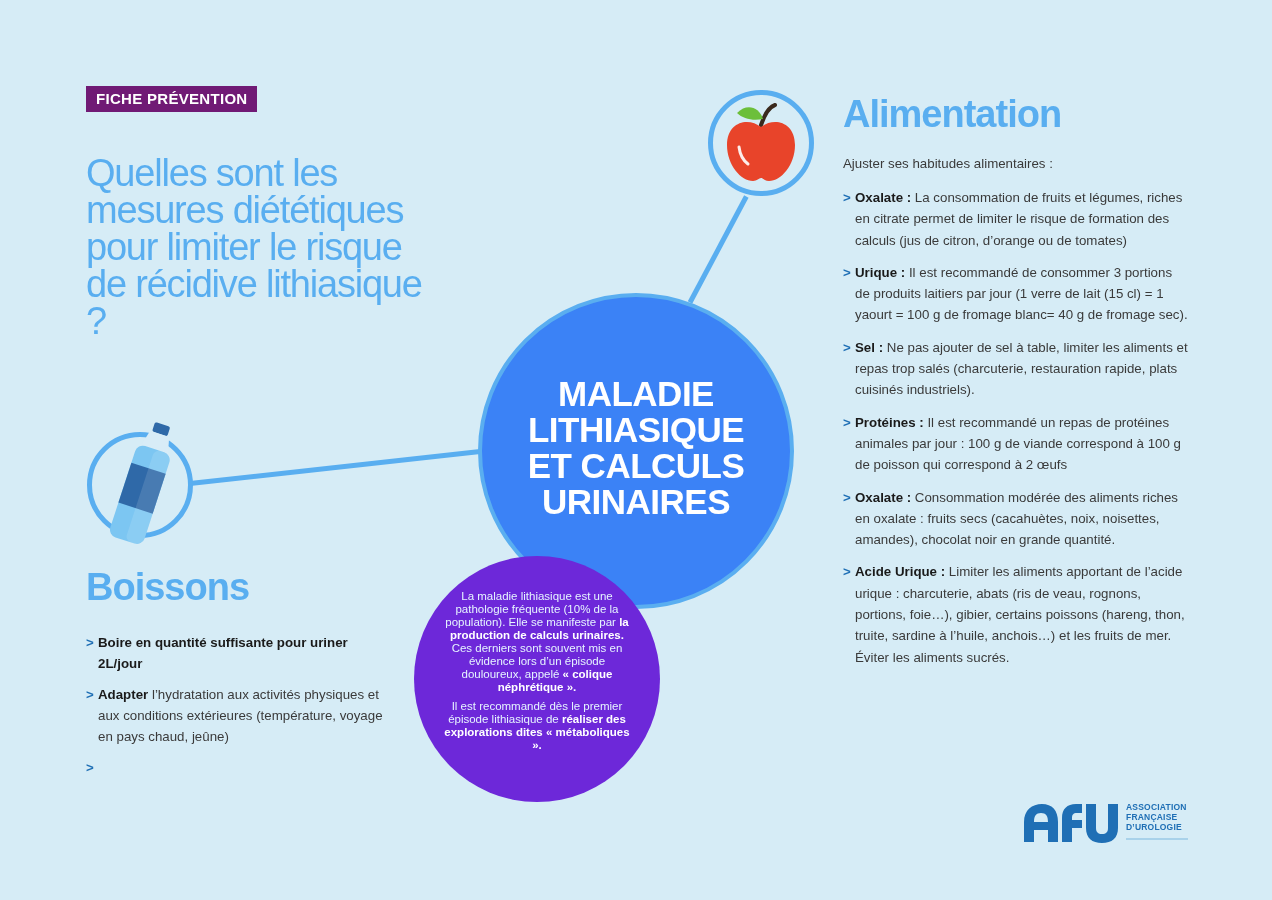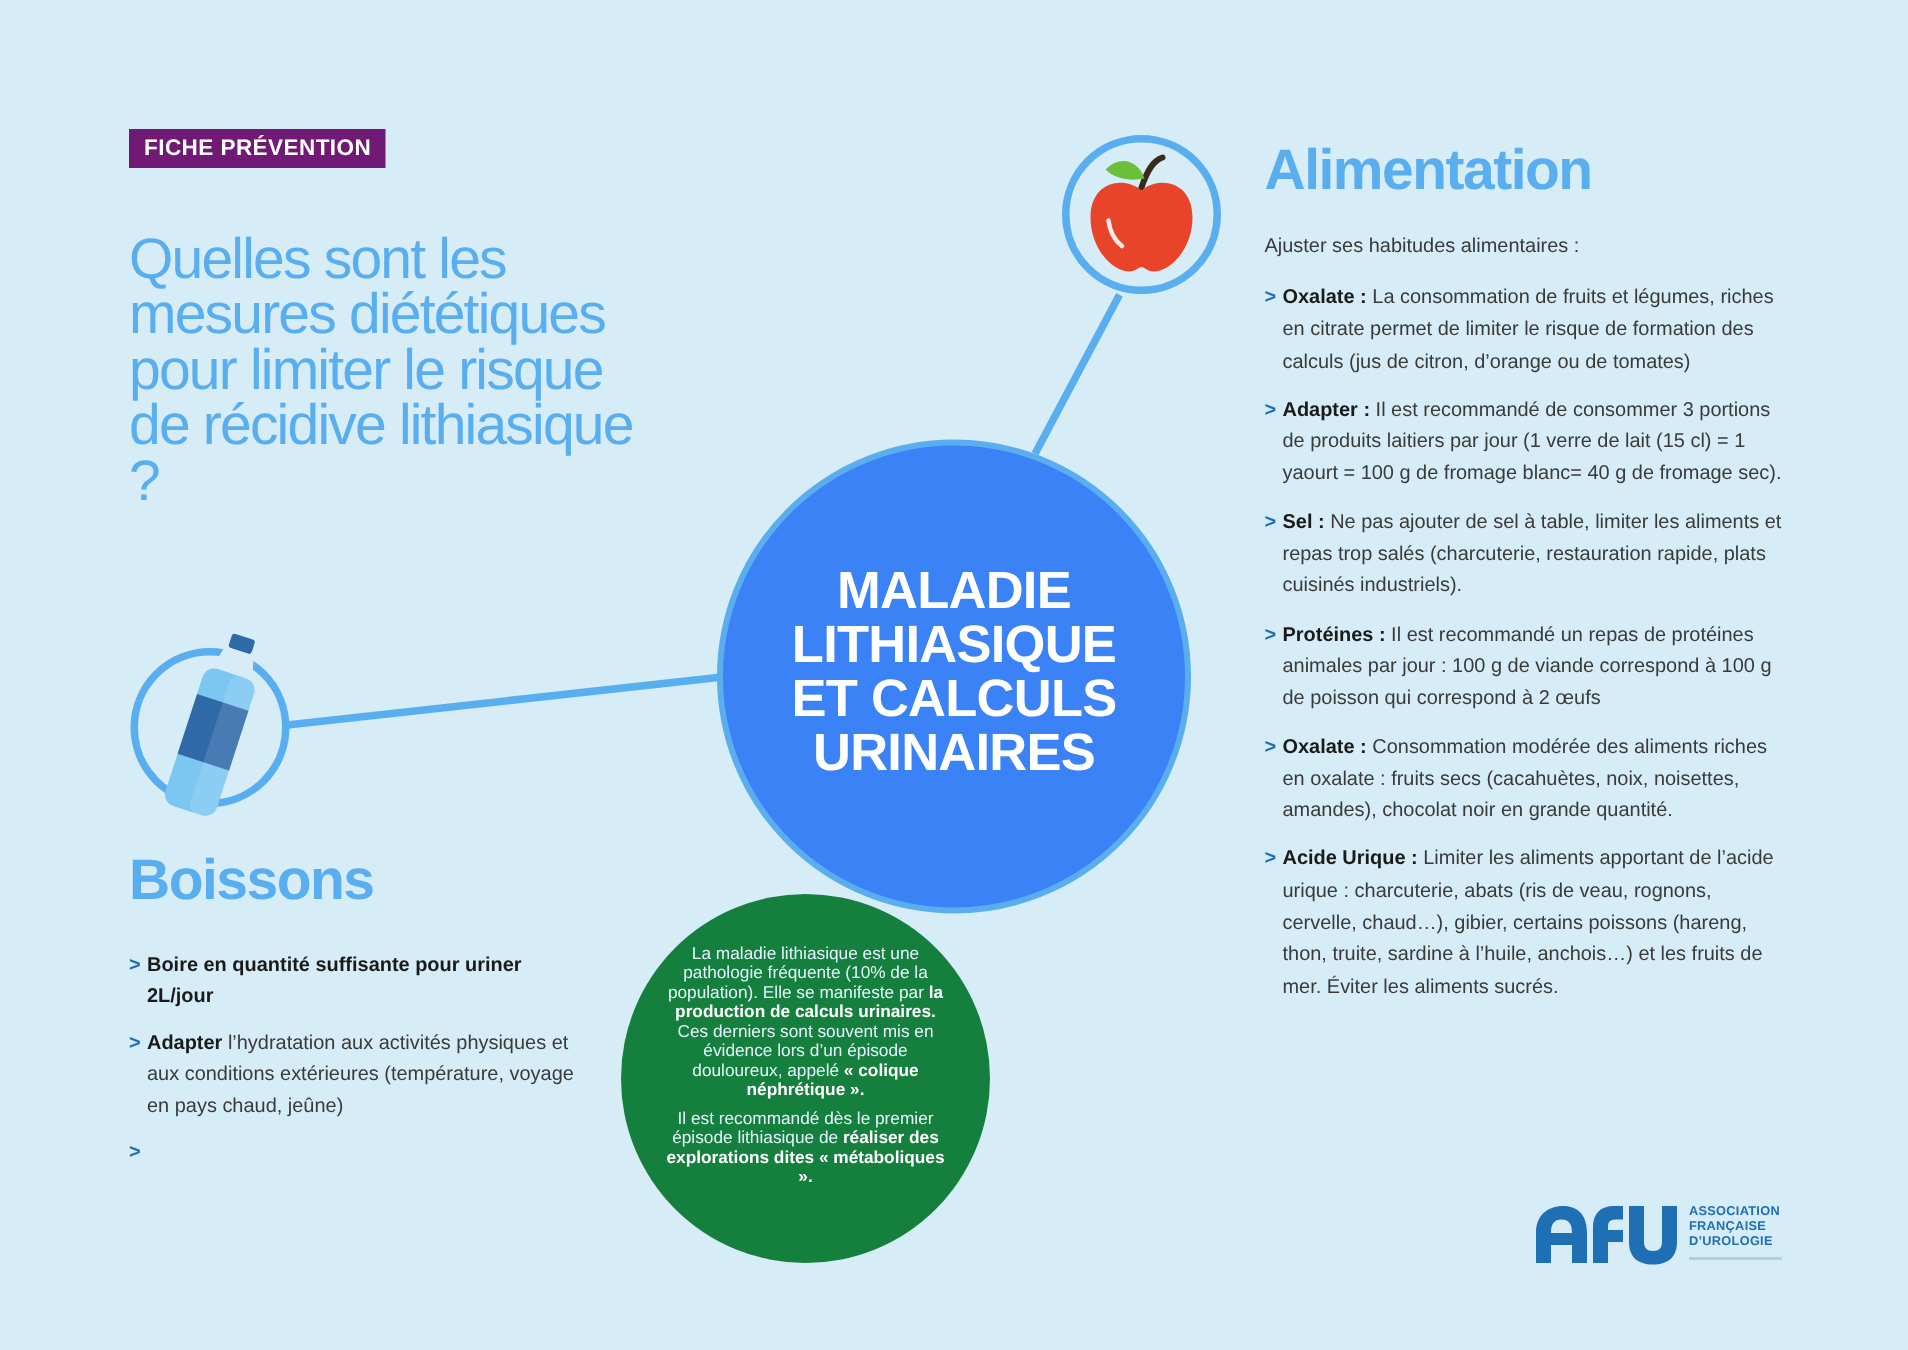--- a/index.html
+++ b/index.html
@@ -28,22 +28,22 @@
   .center-circle {
     left: 478px; top: 293px; width: 316px; height: 316px; border-radius: 50%;
     background: #3b82f6; border: 4px solid #5aaef0; box-sizing: border-box;
     display: flex; align-items: center; justify-content: center; text-align: center;
   }
   .center-title {
     color: #fff; font-weight: bold; font-size: 35px; line-height: 36px;
     letter-spacing: -0.5px; white-space: pre-line; margin-top: -6px;
   }
   .info-circle {
-    left: 414px; top: 596px; width: 246px; height: 246px; border-radius: 50%;
-    background: #15803d;
+    left: 414px; top: 556px; width: 246px; height: 246px; border-radius: 50%;
+    background: #6d28d9;
   }
   .info-text {
     position: absolute; left: 28px; top: 34px; width: 190px; text-align: center;
     color: #e6f4ff; font-size: 11.5px; line-height: 13px;
   }
   .info-text p { margin: 0 0 6px 0; }
   .info-text b { color: #fff; }
   .section-title {
     color: #59aef0; font-weight: bold; font-size: 38px; letter-spacing: -1px; margin: 0;
   }
@@ -119,25 +119,25 @@
 <ul class="abs bullets boissons-list">
   <li><span class="chev">&gt;</span><b>Boire en quantité suffisante pour uriner 2L/jour</b><span></span></li>
   <li><span class="chev">&gt;</span><b>Adapter</b><span> l’hydratation aux activités physiques et aux conditions extérieures (température, voyage en pays chaud, jeûne)</span></li>
   <li><span class="chev">&gt;</span><span></span></li>
 </ul>
 
 <h2 class="abs section-title" style="left:843px; top:93px;">Alimentation</h2>
 <div class="abs alim-intro">Ajuster ses habitudes alimentaires :</div>
 <ul class="abs bullets alim-list">
   <li><span class="chev">&gt;</span><b>Oxalate :</b><span> La consommation de fruits et légumes, riches en citrate permet de limiter le risque de formation des calculs (jus de citron, d’orange ou de tomates)</span></li>
-  <li><span class="chev">&gt;</span><b>Adapter :</b><span> Il est recommandé de consommer 3 portions de produits laitiers par jour (1 verre de lait (15 cl) = 1 yaourt = 100 g de fromage blanc= 40 g de fromage sec).</span></li>
+  <li><span class="chev">&gt;</span><b>Urique :</b><span> Il est recommandé de consommer 3 portions de produits laitiers par jour (1 verre de lait (15 cl) = 1 yaourt = 100 g de fromage blanc= 40 g de fromage sec).</span></li>
   <li><span class="chev">&gt;</span><b>Sel :</b><span> Ne pas ajouter de sel à table, limiter les aliments et repas trop salés (charcuterie, restauration rapide, plats cuisinés industriels).</span></li>
   <li><span class="chev">&gt;</span><b>Protéines :</b><span> Il est recommandé un repas de protéines animales par jour : 100 g de viande correspond à 100 g de poisson qui correspond à 2 œufs</span></li>
   <li><span class="chev">&gt;</span><b>Oxalate :</b><span> Consommation modérée des aliments riches en oxalate :  fruits secs (cacahuètes, noix, noisettes, amandes), chocolat noir en grande quantité.</span></li>
-  <li><span class="chev">&gt;</span><b>Acide Urique :</b><span> Limiter les aliments apportant de l’acide urique : charcuterie, abats (ris de veau, rognons, cervelle, chaud…), gibier, certains poissons (hareng, thon, truite, sardine à l’huile, anchois…) et les fruits de mer. Éviter les aliments sucrés.</span></li>
+  <li><span class="chev">&gt;</span><b>Acide Urique :</b><span> Limiter les aliments apportant de l’acide urique : charcuterie, abats (ris de veau, rognons, portions, foie…), gibier, certains poissons (hareng, thon, truite, sardine à l’huile, anchois…) et les fruits de mer. Éviter les aliments sucrés.</span></li>
 </ul>
 
 <div class="abs logo">
   <svg width="100" height="44" viewBox="0 0 100 44" style="position:absolute;left:0;top:0;">
 
     <path d="M2 42 L2 22 C2 10 10 4 20 4 C30 4 36 10 36 22 L36 42 L26 42 L26 30 L12 30 L12 42 Z M12 22 L26 22 C26 16 24 13 19 13 C14 13 12 16 12 22 Z" fill="#1f6fb5"></path>
 
     <path d="M40 42 L40 18 C40 9 45 4 54 4 L60 4 L60 13 L55 13 C51 13 50 15 50 18 L50 20 L60 20 L60 28 L50 28 L50 42 Z" fill="#1f6fb5"></path>
 
     <path d="M64 4 L74 4 L74 28 C74 32 76 34 80 34 C84 34 86 32 86 28 L86 4 L96 4 L96 28 C96 38 90 43 80 43 C70 43 64 38 64 28 Z" fill="#1f6fb5"></path>

